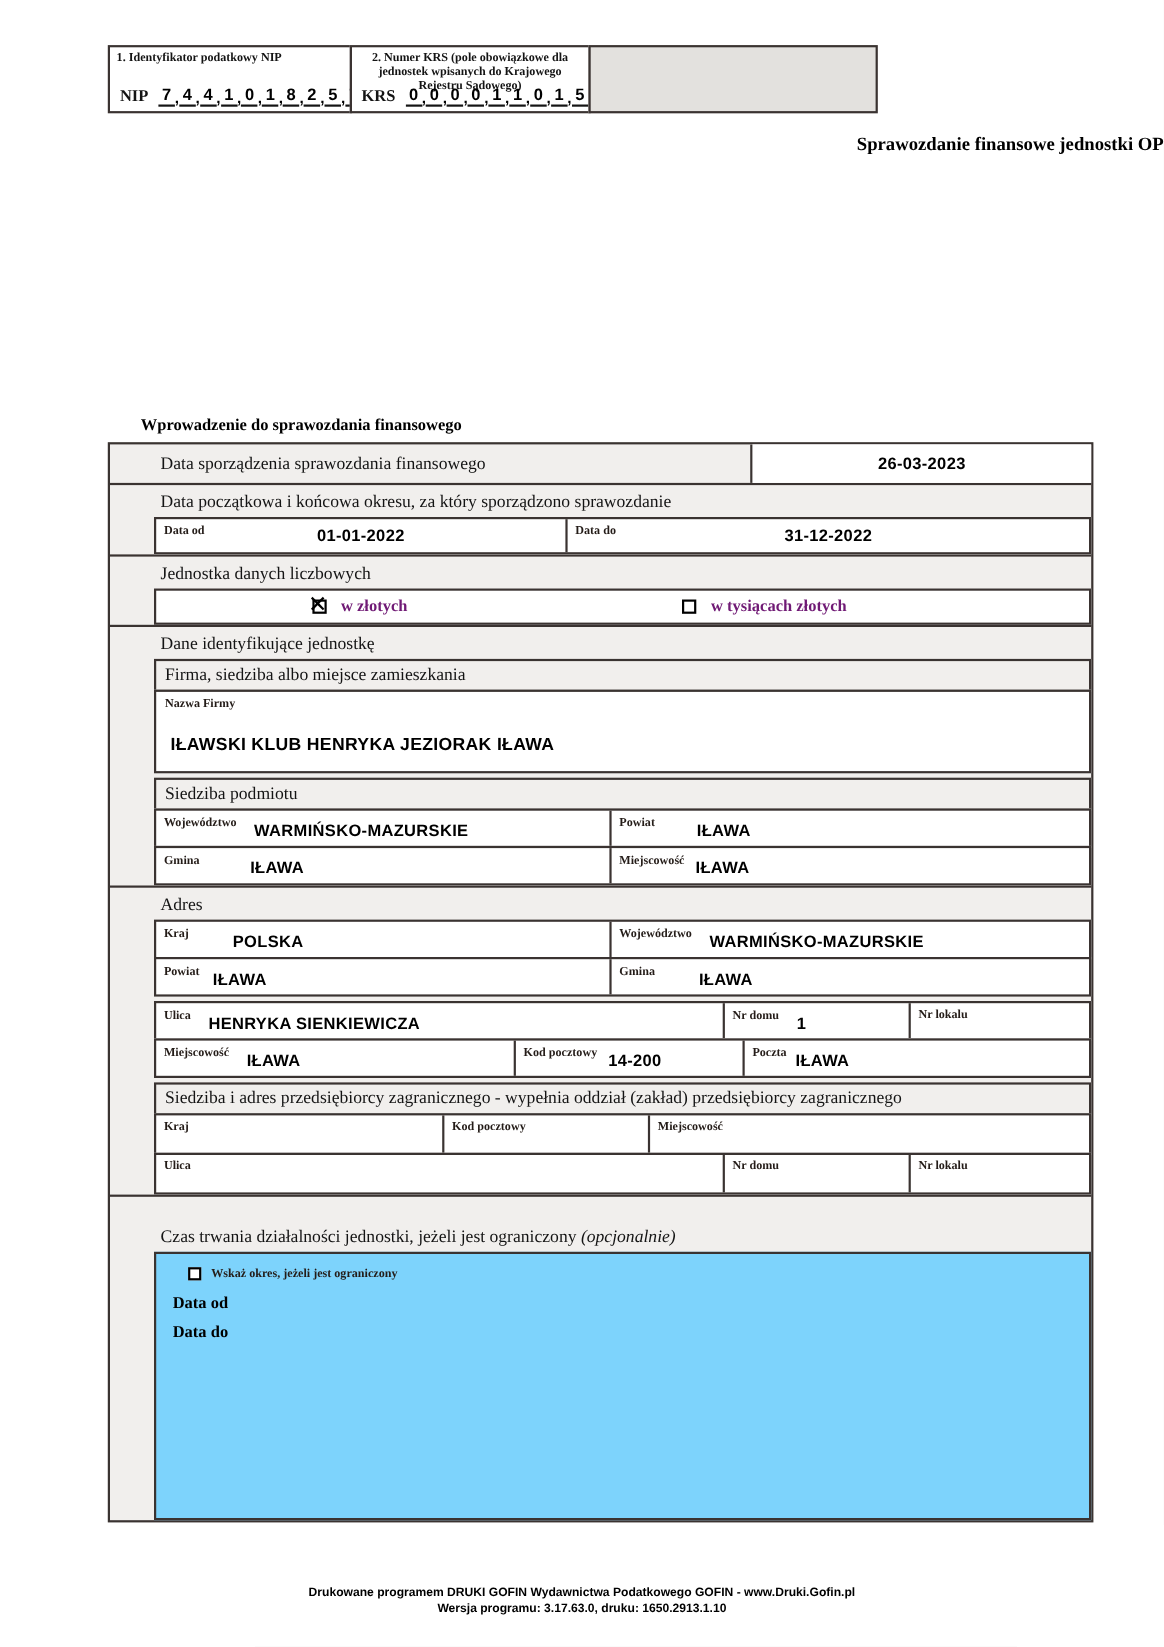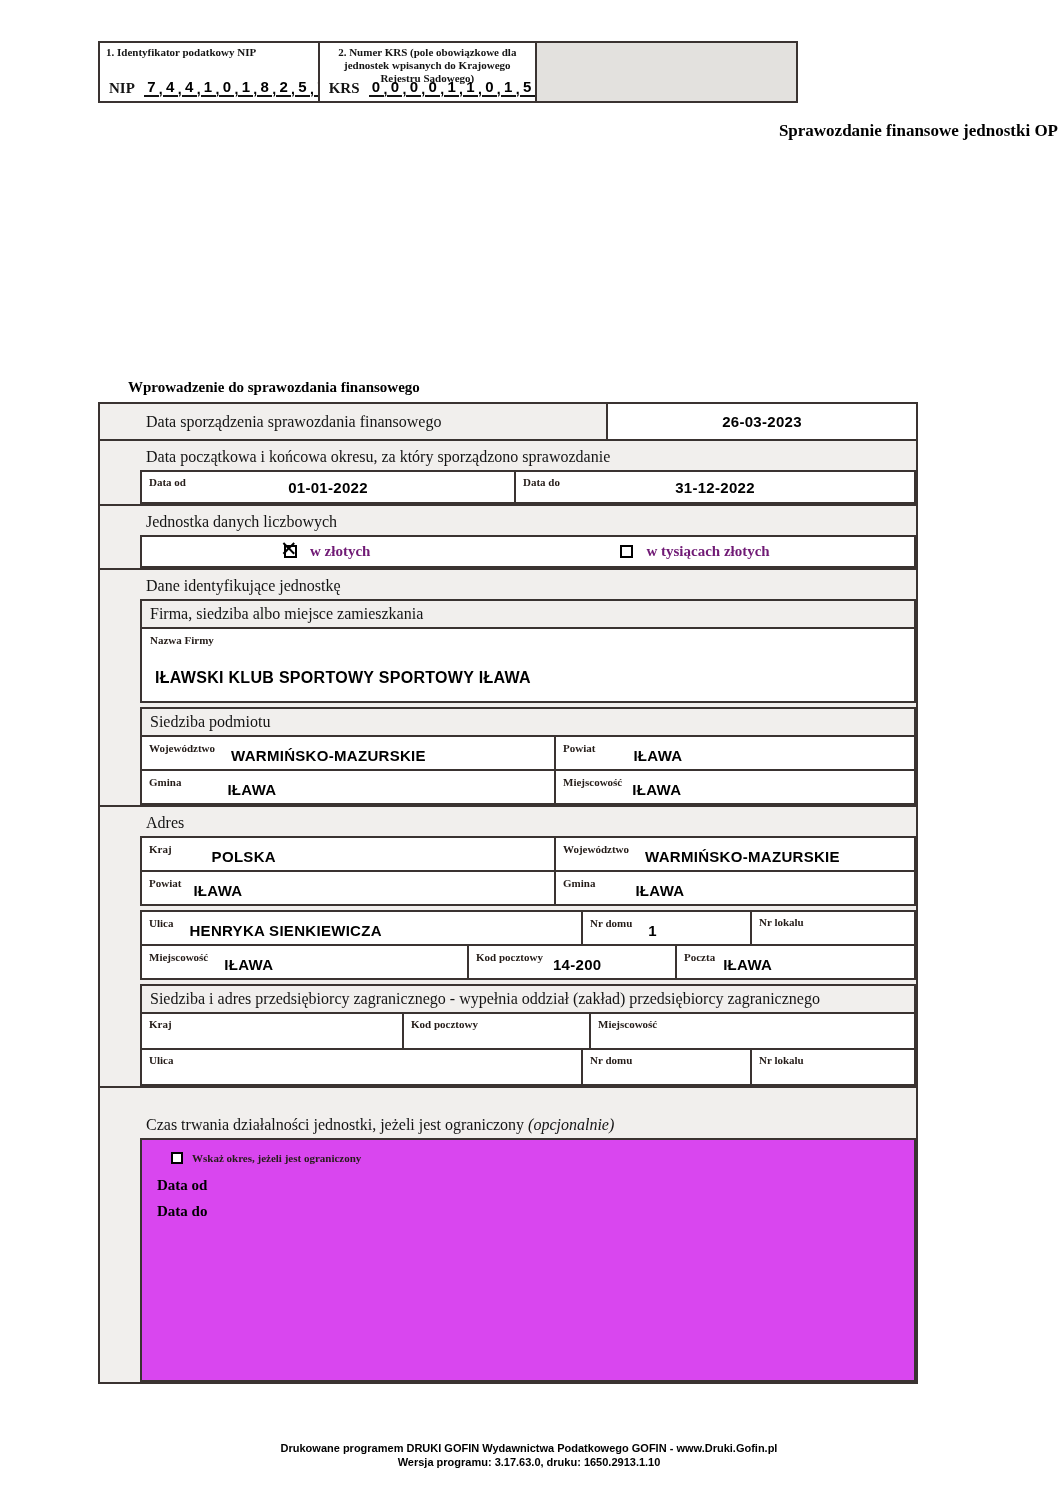--- a/index.html
+++ b/index.html
@@ -27,21 +27,21 @@
     min-width:15px; text-align:center; border-bottom:2px solid #141414; color:#000;
   }
   .dcomma { font-family:"Liberation Sans", sans-serif; font-weight:bold; font-size:14px; line-height:15px; color:#000; }
 
   
   .title { position:absolute; top:121px; left:0; width:100%; text-align:right;
            font-weight:bold; font-size:17px; color:#000; }
   .intro { position:absolute; top:379px; left:128px; font-weight:bold; font-size:15px; color:#000; }
 
   
-  .formtable { position:absolute; left:98px; top:402px; width:820px; box-sizing:border-box;
+  .formtable { position:absolute; left:98px; top:402px; width:896px; box-sizing:border-box;
                border:2px solid #3a3331; background:#f1efed; }
   .section { border-bottom:2px solid #3a3331; }
   .section:last-child { border-bottom:none;margin-top:21px; }
   .sect-header { font-size:16px; padding:7px 6px 6px 46px; color:#141414; }
   .sect-header .opt { font-style:italic; }
   .inner { margin-left:40px; }
   .gap6 { height:6px; }
 
   .subheader { border:2px solid #3a3331; background:#f1efed; font-size:16px;
                padding:4px 8px; margin-top:-2px; position:relative; z-index:1; }
@@ -79,21 +79,21 @@
   
   .nazwa-box { border:2px solid #3a3331; background:#fff; margin-top:-2px; height:76px;
                box-sizing:border-box; position:relative; z-index:2; }
   .nazwa-box .flabel { position:absolute; top:5px; left:8px; }
   .nazwa-box .fvalue { position:absolute; top:40px; left:13px; font-size:16px; }
 
   
   .fieldrow.empty { min-height:38px; }
 
   
-  .durbox { border:2px solid #3a3331; background:#d946ef; margin-top:-2px; height:244px;
+  .durbox { border:2px solid #3a3331; background:#7dd3fc; margin-top:-2px; height:244px;
             box-sizing:border-box; padding:12px 10px 0 15px; position:relative; z-index:2; }
   .dur-cbline { display:flex; align-items:center; gap:9px; margin-left:14px;
                 font-weight:bold; font-size:11px; color:#241c18; }
   .dur-date { font-weight:bold; font-size:15px; color:#000; margin-top:13px; }
   .dur-date + .dur-date { margin-top:9px; }
 
   
   .footer { position:absolute; left:0; top:1441px; width:100%; text-align:center;
             font-family:"Liberation Sans", sans-serif; font-weight:bold; font-size:11px;
             line-height:14px; color:#000; }
@@ -207,21 +207,21 @@
         </div>
       </div>
     </div>
 
     <div class="section">
       <div class="sect-header">Dane identyfikujące jednostkę</div>
       <div class="inner">
         <div class="subheader">Firma, siedziba albo miejsce zamieszkania</div>
         <div class="nazwa-box">
           <span class="flabel">Nazwa Firmy</span>
-          <span class="fvalue">IŁAWSKI KLUB SPORTOWY SPORTOWY IŁAWA</span>
+          <span class="fvalue">IŁAWSKI KLUB HENRYKA JEZIORAK IŁAWA</span>
         </div>
         <div class="gap6"></div>
         <div class="subheader">Siedziba podmiotu</div>
         <div class="fieldrow">
           <div class="fcell" style="width:412px;">
             <span class="flabel inline">Województwo</span>
             <span class="fvalue after">WARMIŃSKO-MAZURSKIE</span>
           </div>
           <div class="fcell" style="flex:1;">
             <span class="flabel inline">Powiat</span>

